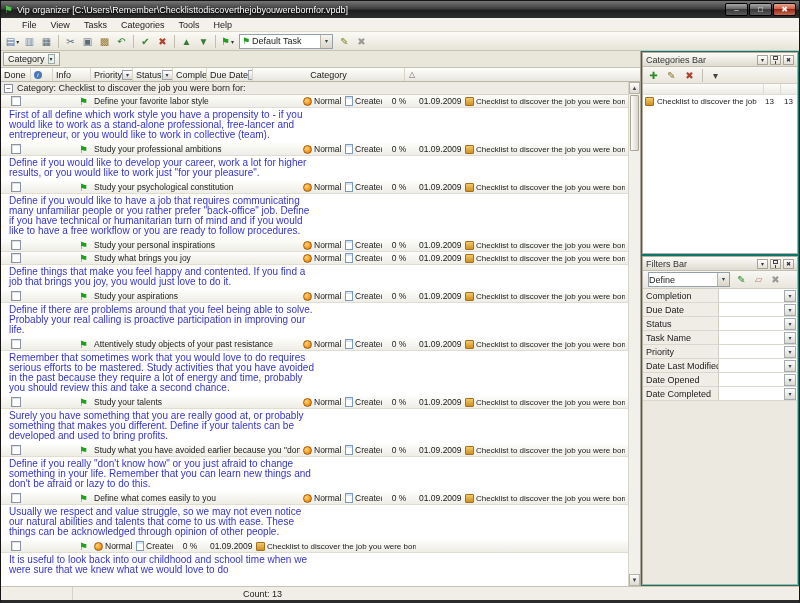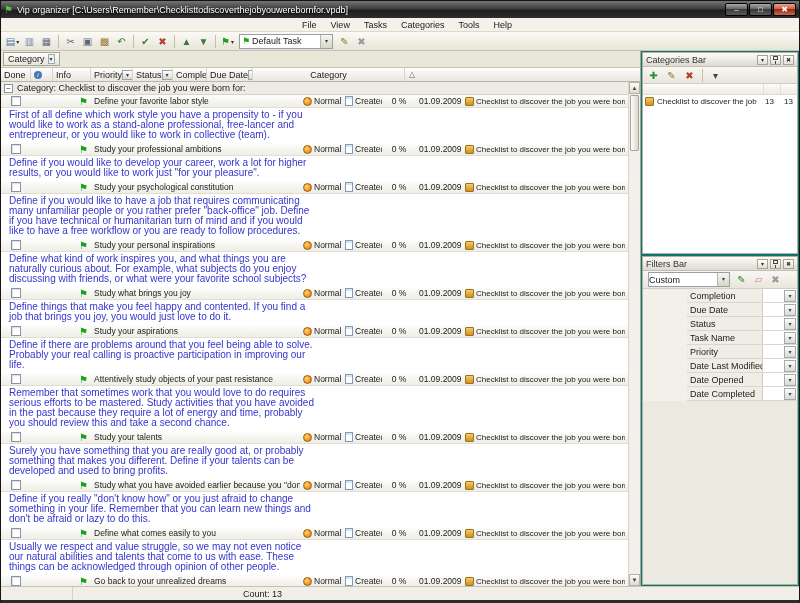--- a/index.html
+++ b/index.html
@@ -15,21 +15,21 @@
   .app-icon { color:#4ec24e; font-size:10px; margin-right:4px; }
   .title-text { flex:1; font-size:9px; white-space:nowrap; overflow:hidden; text-shadow:0 1px 2px #000; }
   .win-buttons { display:flex; gap:1px; }
   .win-btn { width:23px; height:13px; border:1px solid #000; border-radius:2px; color:#fff;
              font-size:8px; line-height:11px; text-align:center;
              background:linear-gradient(#a8a8a8,#5e5e5e 50%,#3a3a3a 50%,#5a5a5a); }
   .win-btn.close { background:linear-gradient(#e8a28e,#c8583c 50%,#9a2a16 50%,#c86a50); }
 
   
   .menubar { height:14px; flex:0 0 14px; display:flex; align-items:center; padding-left:14px;
-             background:#f3f1ea; border-bottom:1px solid #dbd8cc;justify-content:center; }
+             background:#f3f1ea; border-bottom:1px solid #dbd8cc; }
   .menu-item { padding:1px 7px; }
   .toolbar { height:19px; flex:0 0 19px; display:flex; align-items:center; padding:0 3px;
              background:linear-gradient(#fbfaf5,#e7e4d8); border-bottom:1px solid #c6c2b4; }
   .tb-icons { display:inline-flex; align-items:center; }
   .tbtn { height:16px; min-width:17px; display:inline-flex; align-items:center; justify-content:center;
           padding:0 1px; border-radius:2px; }
   .tglyph { font-size:10px; }
   .tarrow { font-size:6px; color:#333; margin-left:1px; }
   .tsep { width:1px; height:13px; background:#c2beb0; margin:0 3px; display:inline-block; }
   .combo { display:inline-flex; align-items:center; height:15px; width:94px; margin:0 3px;
@@ -121,21 +121,21 @@
                  border-bottom:1px solid #e0ddd2; }
   .tc-name { flex:1; } .tc-n { width:17px; flex:0 0 17px; border-left:1px solid #e0ddd2; }
   .tree-item { height:13px; display:flex; align-items:center; gap:3px; padding:0 2px; font-size:8px; }
   .tree-label { flex:1; white-space:nowrap; overflow:hidden; }
   .tree-count { width:16px; flex:0 0 16px; text-align:right; padding-right:2px; }
 
   .filter-toolbar { height:18px; flex:0 0 18px; display:flex; align-items:center; padding:1px 2px;
                     background:linear-gradient(#f8f7f3,#e9e6dc); border-bottom:1px solid #d2cfc2; }
   .fcombo { width:82px; }
   .filter-grid { display:flex; flex-direction:column; }
-  .frow { height:14px; flex:0 0 14px; display:flex; border-bottom:1px solid #dad7cc;margin-left:44px; }
+  .frow { height:14px; flex:0 0 14px; display:flex; border-bottom:1px solid #dad7cc; }
   .flabel { width:76px; flex:0 0 76px; display:flex; align-items:center; padding:0 3px;
             background:#efede6; border-right:1px solid #cfccc0; white-space:nowrap; overflow:hidden; }
   .fvalue { flex:1; background:#fff; display:flex; align-items:center; justify-content:flex-end; }
   .fdrop { width:12px; height:12px; flex:0 0 12px; text-align:center; font-size:6px; line-height:11px; color:#346;
            border:1px solid #a2aab2; background:linear-gradient(#fdfdfb,#dcd9cf); margin-right:1px; }
   .filters-rest { flex:1; background:#ece9e0; }
 
   
   .statusbar { height:14px; flex:0 0 14px; display:flex; align-items:center;
                background:#f0eee7; border-top:1px solid #c6c2b4; }
@@ -371,21 +371,20 @@
                     <span class="doc-ico"></span>
                     <span>Created</span>
                   </span>
                   <span class="cell c-comp">0 %</span>
                   <span class="cell c-due">01.09.2009</span>
                   <span class="cell c-cat">
                     <span class="cat-ico"></span>
                     <span class="cat-text">Checklist to discover the job you were born for:</span>
                   </span>
                 </div>
-                <div class="tdesc">Define what kind of work inspires you, and what things you are naturally curious about. For example, what subjects do you enjoy discussing with friends, or what were your favorite school subjects?</div>
               </div>
 
               <div class="task">
                 <div class="trow">
                   <span class="cell c-done">
                     <span class="checkbox"></span>
                   </span>
                   <span class="cell c-attach"></span>
                   <span class="cell c-info">
                     <span class="flag">⚑</span>
@@ -551,21 +550,20 @@
 
               <div class="task">
                 <div class="trow">
                   <span class="cell c-done">
                     <span class="checkbox"></span>
                   </span>
                   <span class="cell c-attach"></span>
                   <span class="cell c-info">
                     <span class="flag">⚑</span>
                   </span>
-                  <span class="cell c-name">Go back to your unrealized dreams</span>
                   <span class="cell c-prio">
                     <span class="prio-ico"></span>
                     <span>Normal</span>
                   </span>
                   <span class="cell c-status">
                     <span class="doc-ico"></span>
                     <span>Created</span>
                   </span>
                   <span class="cell c-comp">0 %</span>
                   <span class="cell c-due">01.09.2009</span>
@@ -632,21 +630,21 @@
         <div class="bar-header">
           <span class="bar-title">Filters Bar</span>
           <span class="mini-btn">▾</span>
           <span class="mini-btn">
               <span class="pinshape"></span>
             </span>
           <span class="mini-btn">✖</span>
         </div>
         <div class="filter-toolbar">
           <span class="combo fcombo">
-            <span class="ctext">Custom</span>
+            <span class="ctext">Define</span>
             <span class="cbtn">▾</span>
           </span>
           <span class="tb-icons">
               <span class="tbtn">
                 <span class="tglyph" style="color: rgb(42, 138, 42);">✎</span>
               </span>
               <span class="tbtn">
                 <span class="tglyph" style="color: rgb(192, 128, 128);">▱</span>
               </span>
               <span class="tbtn">

